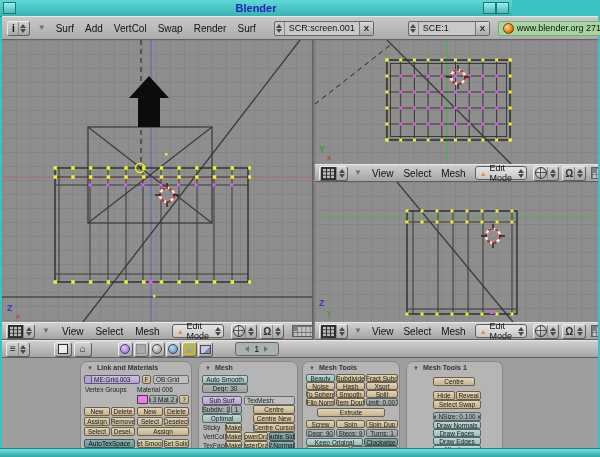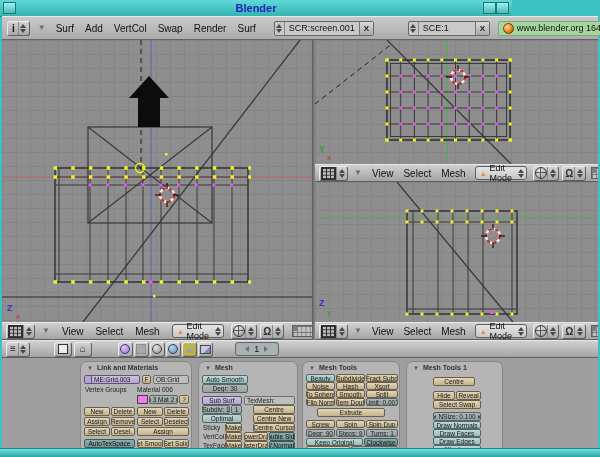--- a/index.html
+++ b/index.html
@@ -137,21 +137,21 @@
         <span class="selfield">SCR:screen.001</span>
         <span class="xbtn">X</span>
       </span>
       <span class="selgrp" style="margin-left:34px;">
         <span class="stp" style="border-left:none;border-right:1px solid #8A8A8A;"></span>
         <span class="selfield" style="min-width:48px;">SCE:1</span>
         <span class="xbtn">X</span>
       </span>
       <span class="brand" style="margin-left:8px;">
         <span class="blogo"></span>
-        <span class="brand-text">www.blender.org 164</span>
+        <span class="brand-text">www.blender.org 271</span>
       </span>
       <span class="stats" style="margin-left:4px;">Ve:304-416 | F</span>
     </div>
 
     <div class="viewport vp-left">
       <svg width="310" height="282" viewBox="0 0 310 282">
         <line x1="0" y1="137" x2="310" y2="137" stroke="#B06868" stroke-width="1.2"></line>
         <line x1="149" y1="0" x2="149" y2="282" stroke="#6868B8" stroke-width="1.2"></line>
         <line x1="0" y1="257" x2="310" y2="257" stroke="#2A2A2A" stroke-width="1"></line>
         <line x1="81" y1="282" x2="298" y2="0" stroke="#3A3A3A" stroke-width="1.3"></line>

